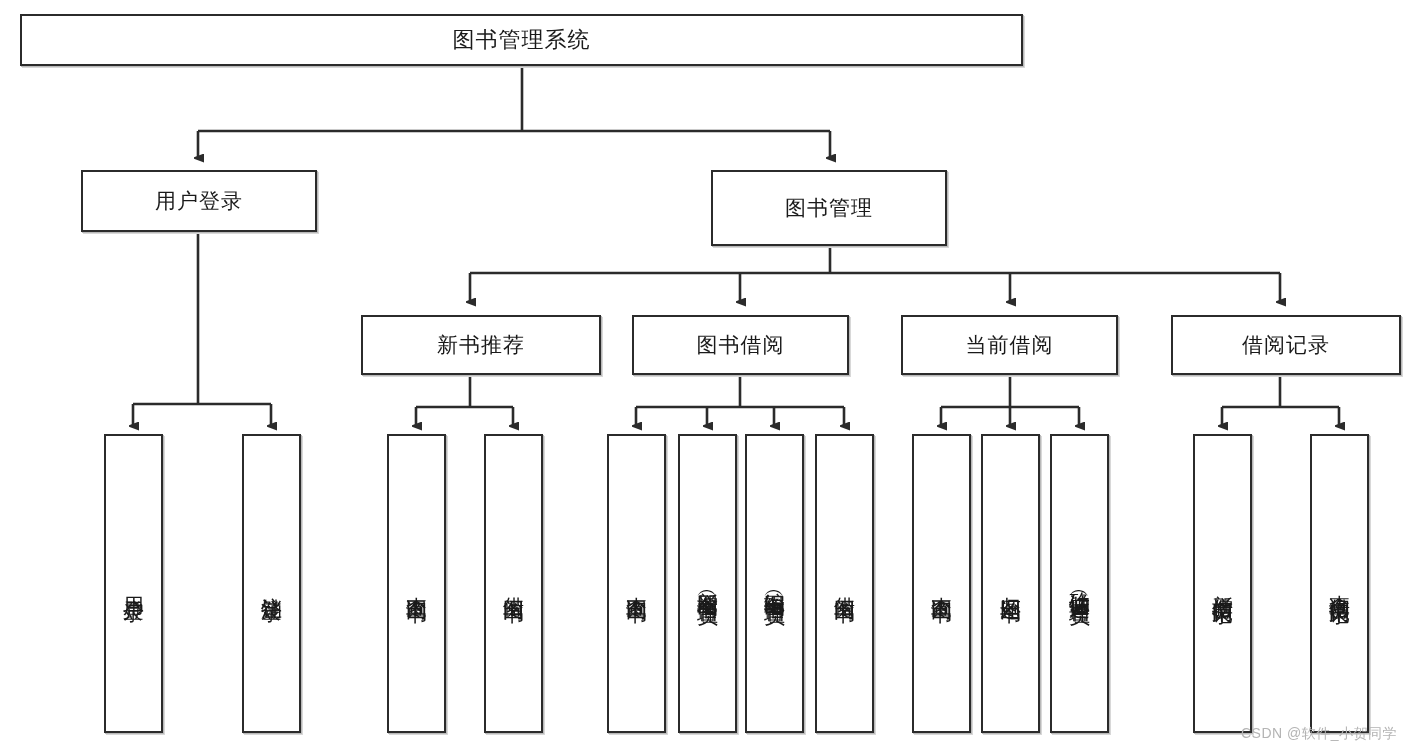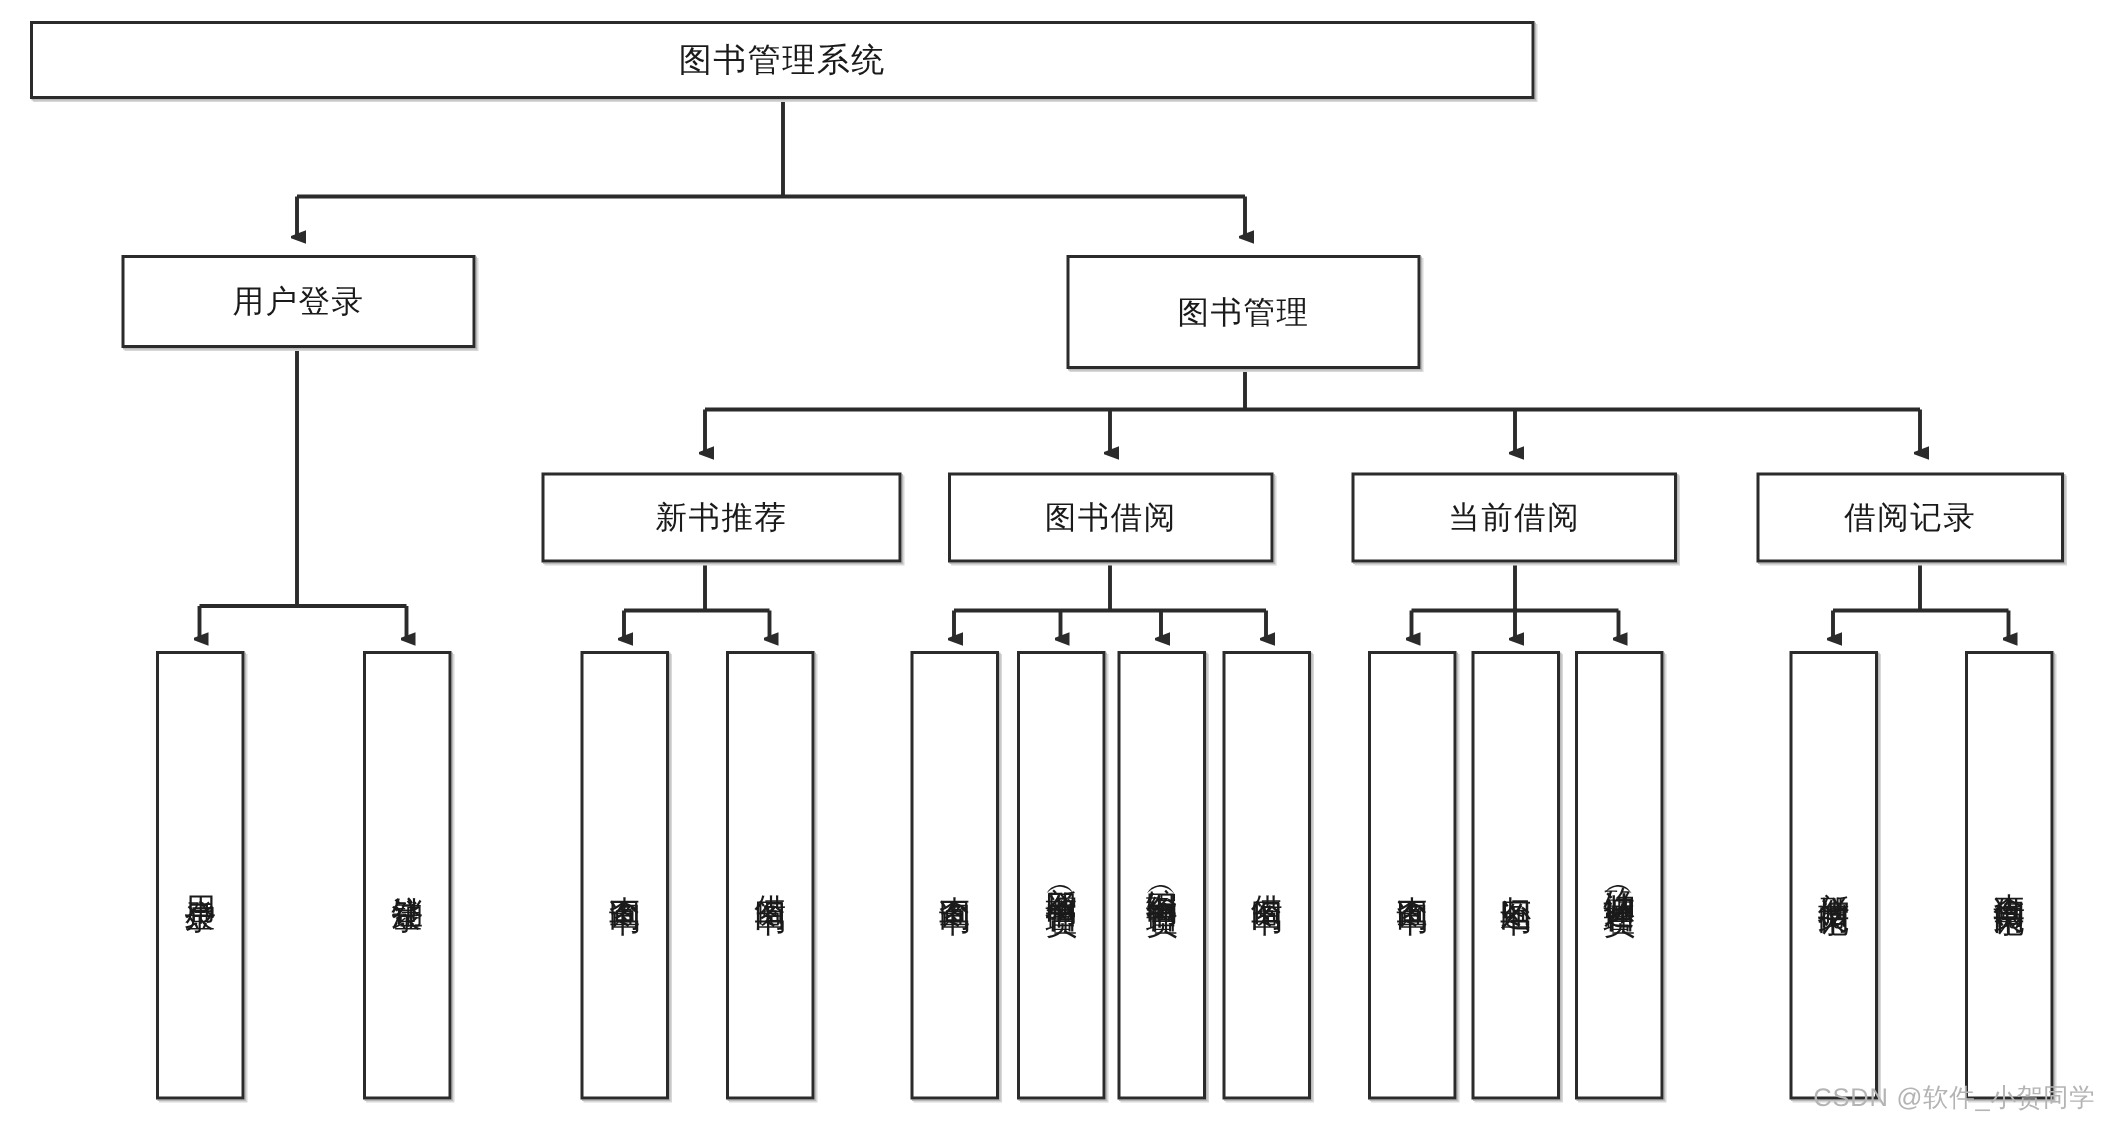--- a/index.html
+++ b/index.html
@@ -20,21 +20,20 @@
   }
   .node {
     position: absolute;
     box-sizing: border-box;
     background: #ffffff;
     border: 2px solid #2b2b2b;
     display: flex;
     align-items: center;
     justify-content: center;
     color: #1a1a1a;
-    font-family: Liberation Serif, serif;
   }
   
   .node.shadowed {
     box-shadow: 1px 1px 0 0 #b9b9b9, 2px 2px 0 0 #d8d8d8;
   }
   .node-label {
     font-size: 21px;
     line-height: 1.15;
     letter-spacing: 1px;
     white-space: nowrap;
@@ -65,21 +64,21 @@
     left: 0;
     top: 0;
     width: 1405px;
     height: 747px;
     pointer-events: none;
   }
   .watermark {
     position: absolute;
     right: 8px;
     bottom: 4px;
-    font-size: 17px;
+    font-size: 14px;
     color: #b4b4b4;
     letter-spacing: 0.5px;
     white-space: nowrap;
     user-select: none;
   }
 </style>
 </head>
 <body>
 
 <div id="canvas">
@@ -151,21 +150,21 @@
   </div>
 
   <div class="node branch shadowed" style="left:901px; top:315px; width:217px; height:60px;">
     <span class="node-label">当前借阅</span>
   </div>
 
   <div class="node branch shadowed" style="left:632px; top:315px; width:217px; height:60px;">
     <span class="node-label">图书借阅</span>
   </div>
 
-  <div class="node branch shadowed" style="left:1171px; top:315px; width:205px; height:60px;">
+  <div class="node branch shadowed" style="left:1171px; top:315px; width:230px; height:60px;">
     <span class="node-label">借阅记录</span>
   </div>
 
   <div class="node leaf shadowed" style="left:104px; top:434px; width:59px; height:299px;">
     <span class="node-label">用户登录</span>
   </div>
   <div class="node leaf shadowed" style="left:242px; top:434px; width:59px; height:299px;">
     <span class="node-label">注销登录</span>
   </div>
 

